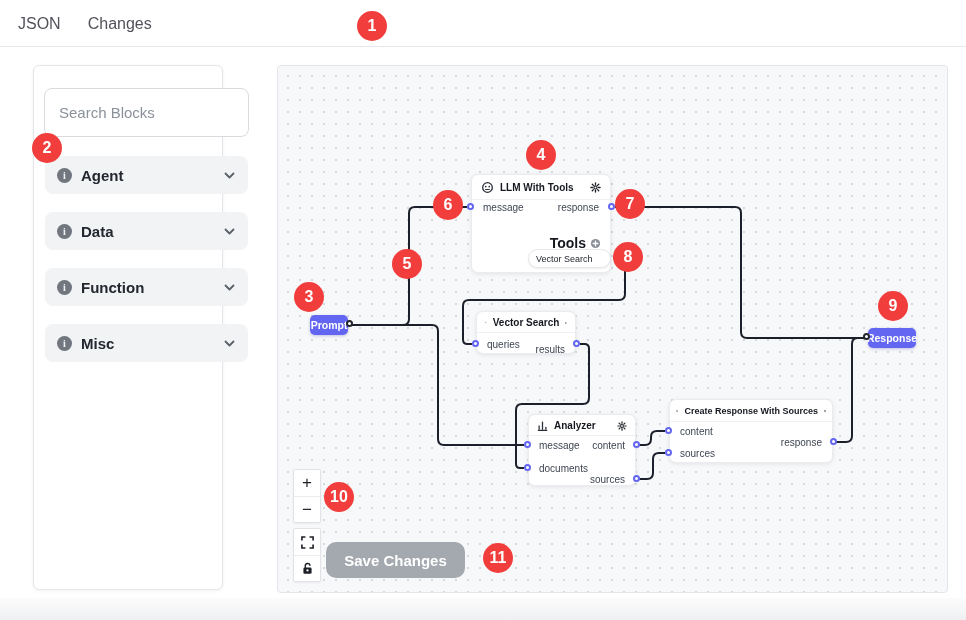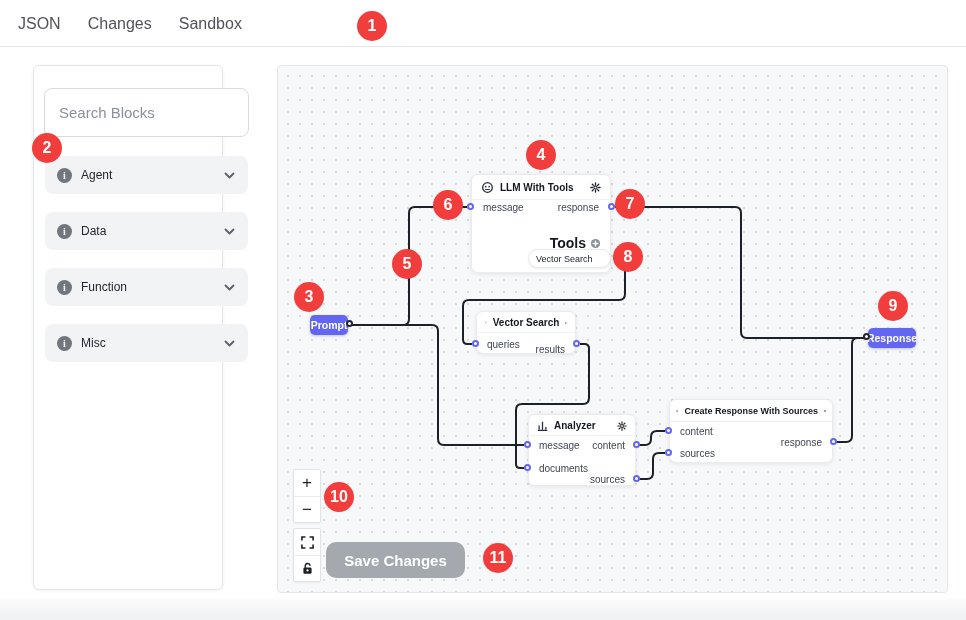--- a/index.html
+++ b/index.html
@@ -18,21 +18,21 @@
              background:#fff; border:1px solid #e4e5e9; border-radius:6px;
              box-shadow:0 1px 4px rgba(25,30,45,.05); z-index:4; }
   .search { position:absolute; left:10px; top:22px; width:205px; height:49px;
             border:1px solid #d8dade; border-radius:8px; font-size:15px;
             padding:0 14px; color:#2b3038; outline:none; background:#fff;
             font-family:"Liberation Sans", sans-serif;}
   .search::placeholder { color:#8b919a; }
   .cat { position:absolute; left:11px; width:203px; height:38px; background:#f1f3f5;
          border-radius:8px; display:flex; align-items:center; padding:0 12px;
          gap:9px; cursor:pointer; }
-  .cat-label { font-size:12px; color:#23272f; font-weight:400; flex:1; }
+  .cat-label { font-size:15px; color:#23272f; font-weight:700; flex:1; }
   .info-ic { width:15px; height:15px; border-radius:50%; background:#71767f; color:#f1f3f5;
              font-size:10px; font-weight:700; display:flex; align-items:center;
              justify-content:center; font-family:"Liberation Serif", serif; }
 
   
   .canvas { position:absolute; left:277px; top:65px; width:671px; height:528px;
             background:#f7f8f9; border:1px solid #e4e5e9; border-radius:4px;
             background-image:radial-gradient(circle,#d8d9dd 1.1px, transparent 1.2px);
             background-size:12px 12px; background-position:4px 4px; }
   #edges { position:absolute; left:0; top:0; z-index:1; pointer-events:none; }
@@ -83,21 +83,20 @@
                  background:linear-gradient(180deg,#fcfcfd,#eff0f2); z-index:0; }
 
   svg.ic { display:block; }
 </style>
 </head>
 <body>
 
 <div class="tabbar">
   <div class="tab">JSON</div>
   <div class="tab">Changes</div>
-  <div class="tab">Sandbox</div>
 </div>
 
 <div class="sidebar">
   <input class="search" placeholder="Search Blocks" style="">
   <div class="cat" style="top:90px">
     <span class="info-ic">i</span>
     <span class="cat-label">Agent</span>
     <svg class="ic" width="13" height="13" viewBox="0 0 13 13">
         <path d="M2.5 4.5 L6.5 8.5 L10.5 4.5" stroke="#5b6169" stroke-width="1.8" fill="none" stroke-linecap="round" stroke-linejoin="round"></path>
       </svg>

